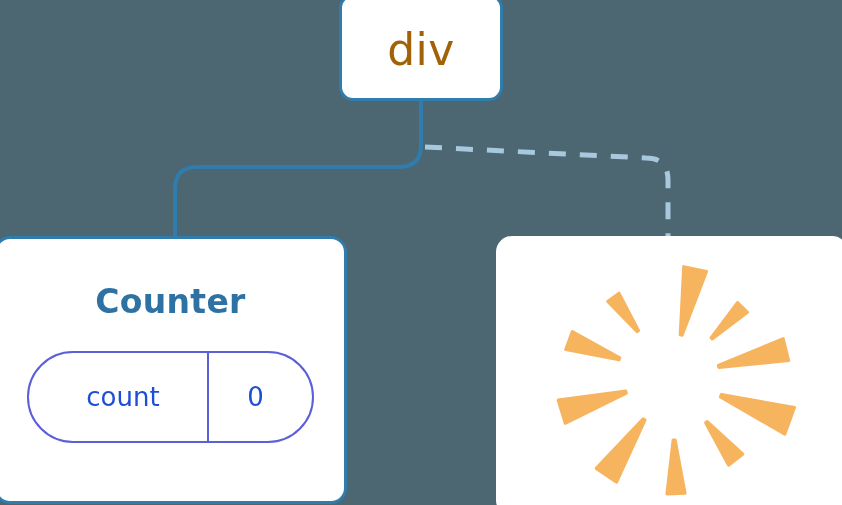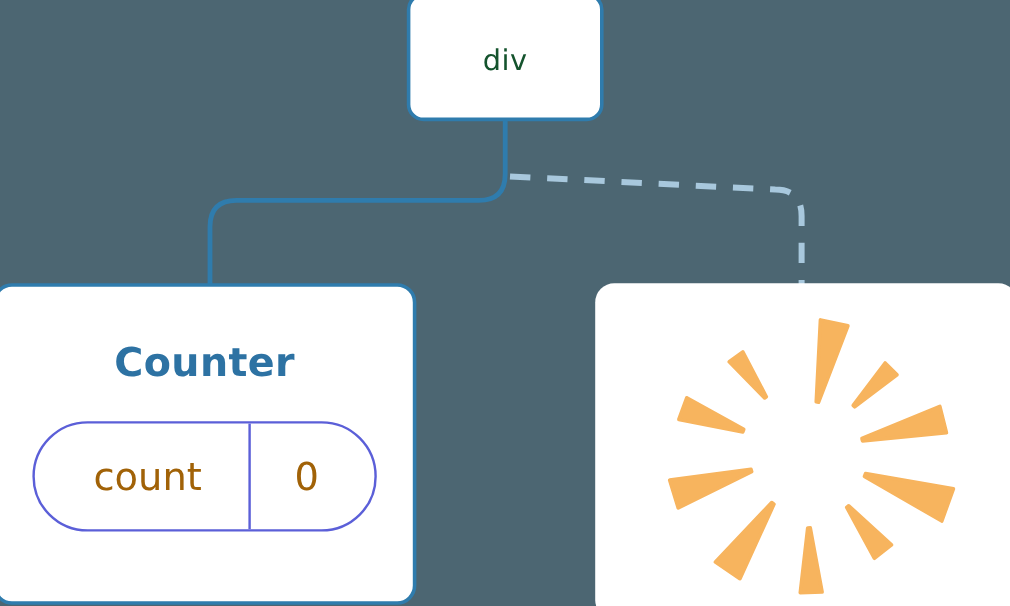--- a/index.html
+++ b/index.html
@@ -40,22 +40,22 @@
     top: -6px;
     width: 164px;
     height: 107px;
     border: 3px solid #2f7cad;
     border-radius: 14px;
     display: flex;
     align-items: center;
     justify-content: center;
   }
   .node-div .node-title {
-    font-size: 24px;
-    color: #14532d;
+    font-size: 44px;
+    color: #a16207;
     letter-spacing: 0.5px;
     line-height: 1;
     padding-top: 4px;
   }
 
   .node-counter {
     left: -6px;
     top: 236px;
     width: 353px;
     height: 268px;
@@ -81,22 +81,22 @@
     align-items: stretch;
     border: 2px solid #5b5fd8;
     border-radius: 999px;
     height: 92px;
     box-sizing: border-box;
   }
   .state-key, .state-value {
     display: flex;
     align-items: center;
     justify-content: center;
-    color: #a16207;
-    font-size: 32px;
+    color: #1d4ed8;
+    font-size: 26px;
     line-height: 1;
   }
   .state-key {
     width: 168px;
     padding-left: 10px;
   }
   .state-divider {
     width: 2px;
     background: #5b5fd8;
     flex: 0 0 2px;

